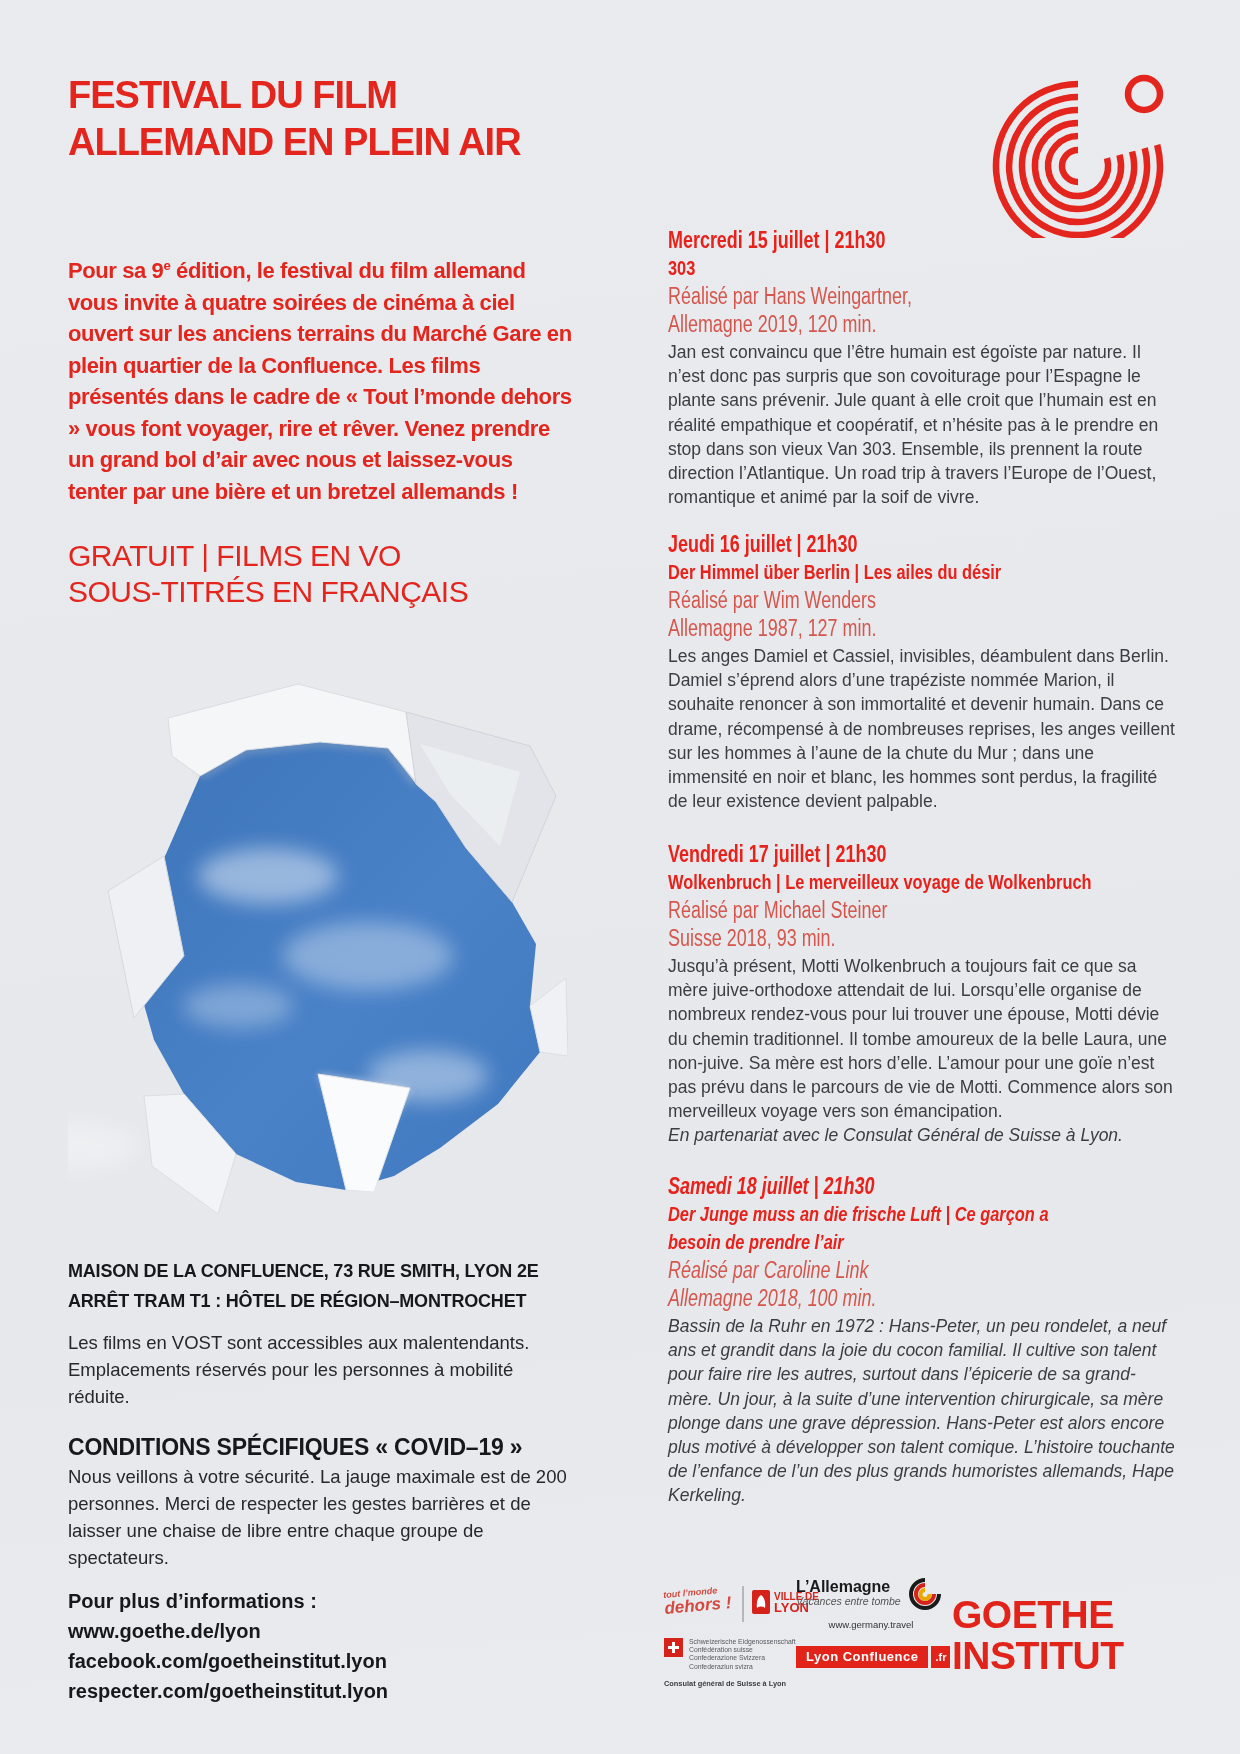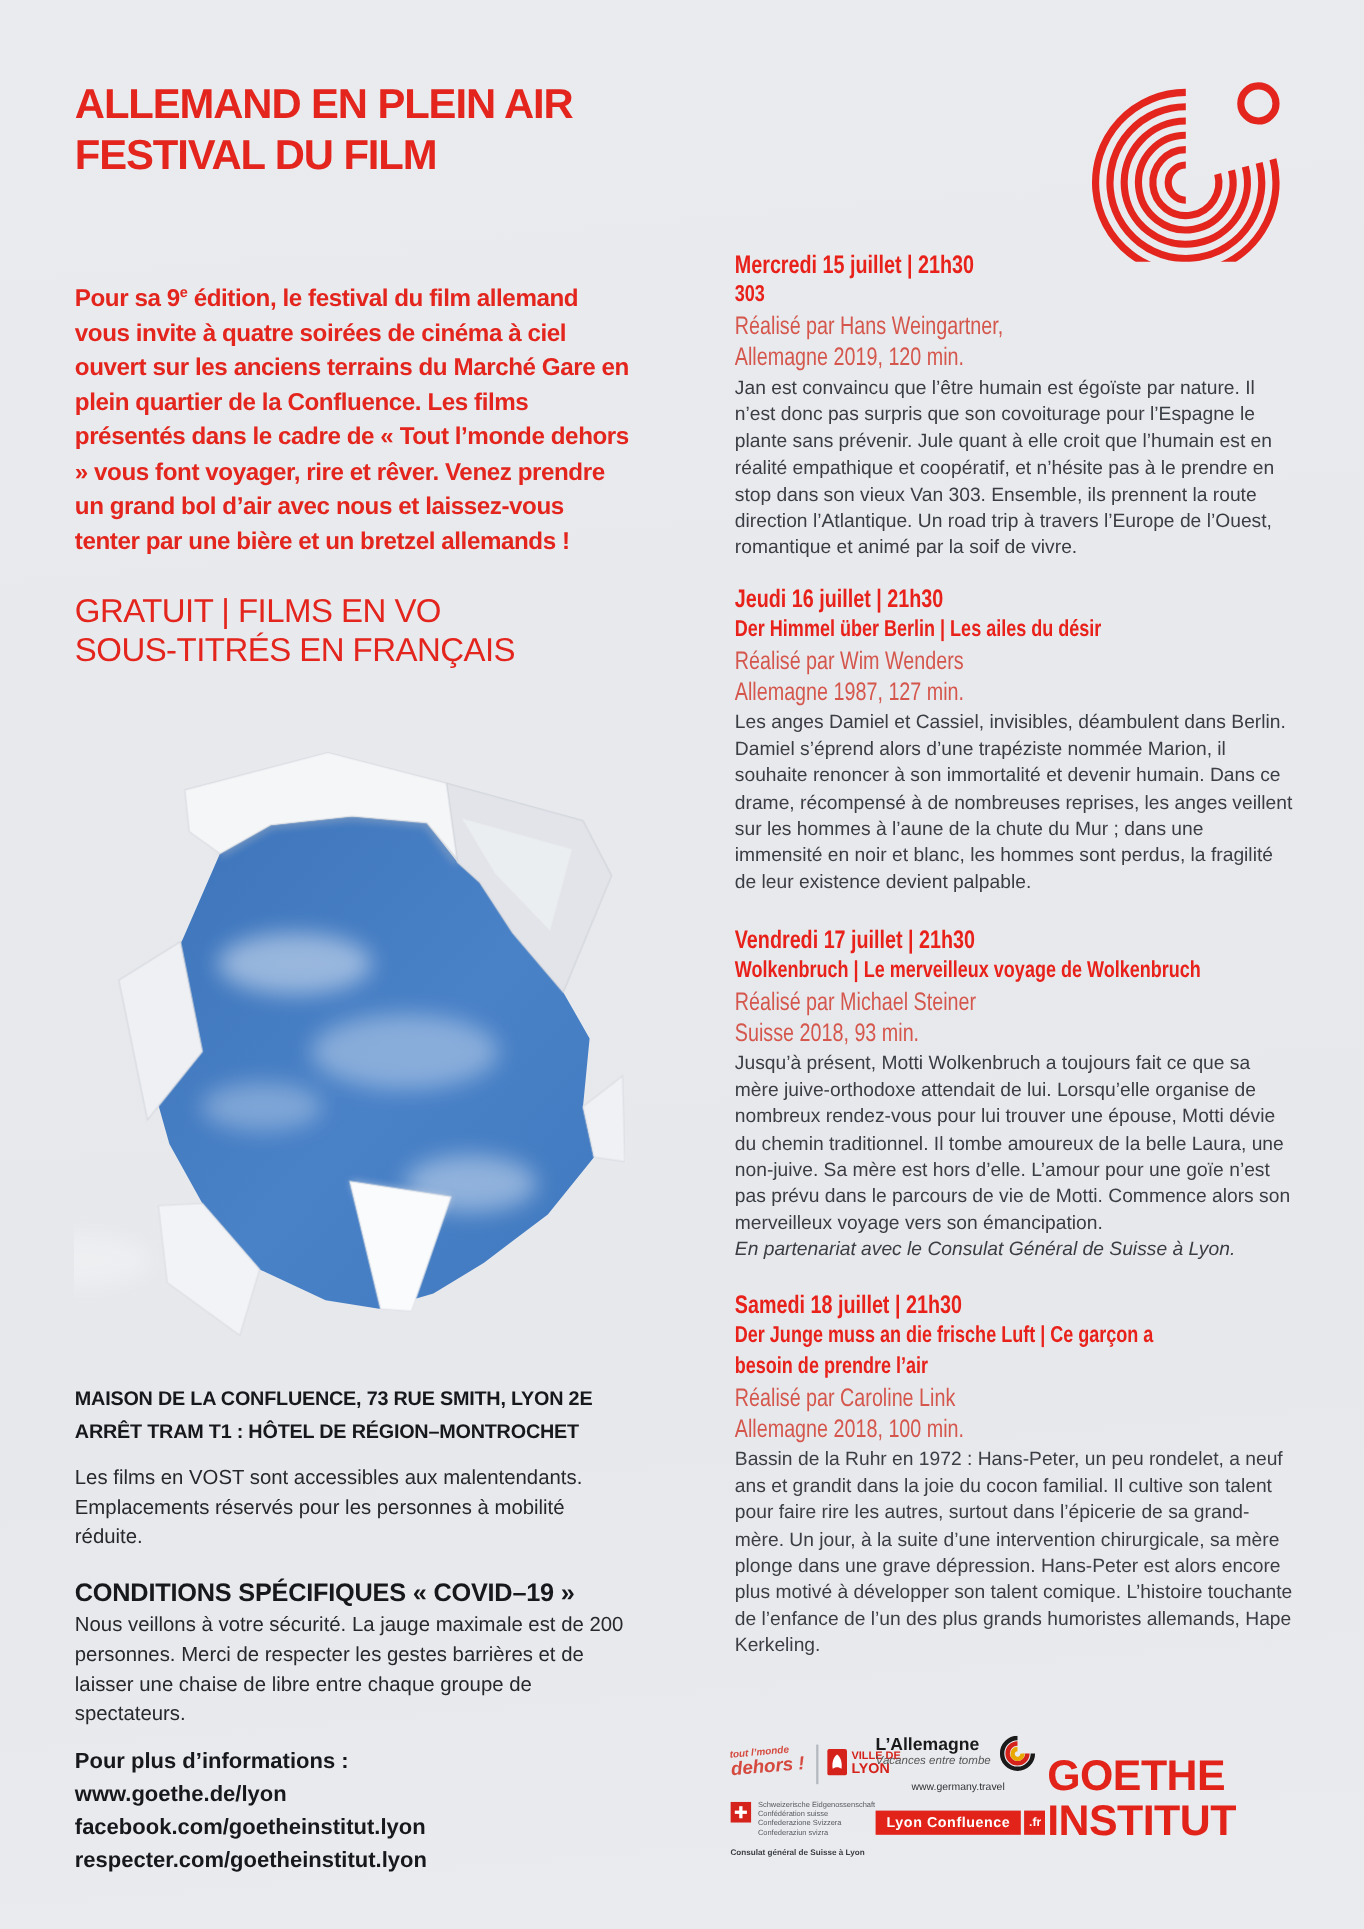--- a/index.html
+++ b/index.html
@@ -57,22 +57,22 @@
       <path d="M86,55 A43,43 0 1 0 127.5,86.9"></path>
       <path d="M86,42 A56,56 0 1 0 140.1,83.5"></path>
       <path d="M86,29 A69,69 0 1 0 152.7,80.1"></path>
       <path d="M86,16 A82,82 0 1 0 165.2,76.8"></path>
       <path d="M86,82 A16,16 0 1 0 86,114"></path>
       <circle cx="152" cy="26" r="16"></circle>
     </g>
   </svg>
 
   <div class="abs main-title" style="left:68px;top:72px;">
+    <div>FESTIVAL DU FILM</div>
     <div>ALLEMAND EN PLEIN AIR</div>
-    <div>FESTIVAL DU FILM</div>
   </div>
 
   <div class="abs intro" style="left:68px;top:210px;margin-top:40px;">
     <span>Pour sa 9</span><sup>e</sup><span> édition, le festival du film allemand vous invite à quatre soirées de cinéma à ciel ouvert sur les anciens terrains du Marché Gare en plein quartier de la Confluence. Les films présentés dans le cadre de « Tout l’monde dehors » vous font voyager, rire et rêver. Venez prendre un grand bol d’air avec nous et laissez-vous tenter par une bière et un bretzel allemands !</span>
   </div>
 
   <div class="abs free" style="left:68px;top:538px;">
     <div>GRATUIT | FILMS EN VO</div>
     <div>SOUS-TITRÉS EN FRANÇAIS</div>
   </div>
@@ -148,21 +148,21 @@
 
   <div class="abs film" style="left:668px;top:840px;">
     <span class="rl film-date">Vendredi 17 juillet | 21h30</span>
     <span class="rl film-title">Wolkenbruch | Le merveilleux voyage de Wolkenbruch</span>
     <span class="rl film-dir">Réalisé par Michael Steiner</span>
     <span class="rl film-dir">Suisse 2018, 93 min.</span>
     <p class="film-desc">Jusqu’à présent, Motti Wolkenbruch a toujours fait ce que sa mère juive-orthodoxe attendait de lui. Lorsqu’elle organise de nombreux rendez-vous pour lui trouver une épouse, Motti dévie du chemin traditionnel. Il tombe amoureux de la belle Laura, une non-juive. Sa mère est hors d’elle. L’amour pour une goïe n’est pas prévu dans le parcours de vie de Motti. Commence alors son merveilleux voyage vers son émancipation.</p>
     <div class="film-note">En partenariat avec le Consulat Général de Suisse à Lyon.</div>
   </div>
 
-  <div class="abs film" style="left:668px;top:1172px;">
+  <div class="abs film" style="left:668px;top:1172px;font-style:italic;">
     <span class="rl film-date">Samedi 18 juillet | 21h30</span>
     <span class="rl film-title">Der Junge muss an die frische Luft | Ce garçon a</span>
     <span class="rl film-title">besoin de prendre l’air</span>
     <span class="rl film-dir">Réalisé par Caroline Link</span>
     <span class="rl film-dir">Allemagne 2018, 100 min.</span>
     <p class="film-desc">Bassin de la Ruhr en 1972 : Hans-Peter, un peu rondelet, a neuf ans et grandit dans la joie du cocon familial. Il cultive son talent pour faire rire les autres, surtout dans l’épicerie de sa grand-mère. Un jour, à la suite d’une intervention chirurgicale, sa mère plonge dans une grave dépression. Hans-Peter est alors encore plus motivé à développer son talent comique. L’histoire touchante de l’enfance de l’un des plus grands humoristes allemands, Hape Kerkeling.</p>
   </div>
 
   <div class="abs dehors" style="left:664px;top:1588px;">
     <div class="l1">tout l’monde</div>

